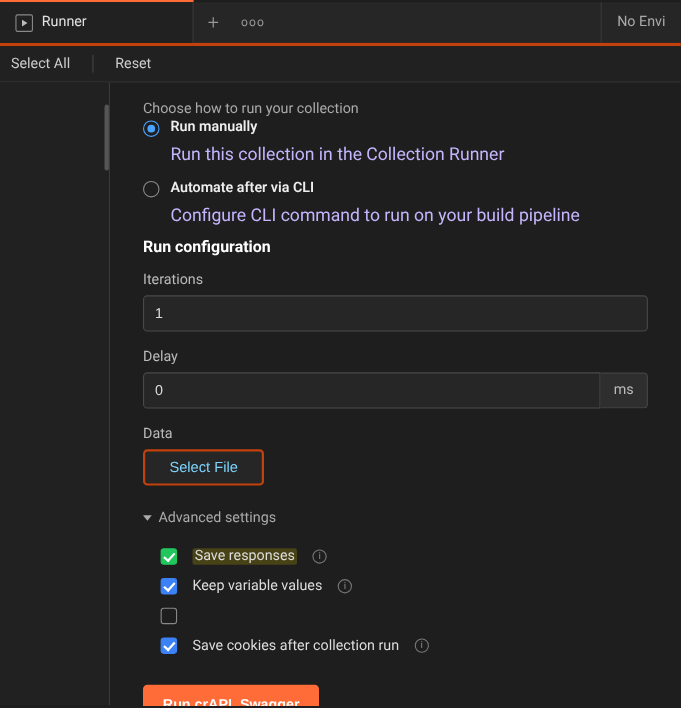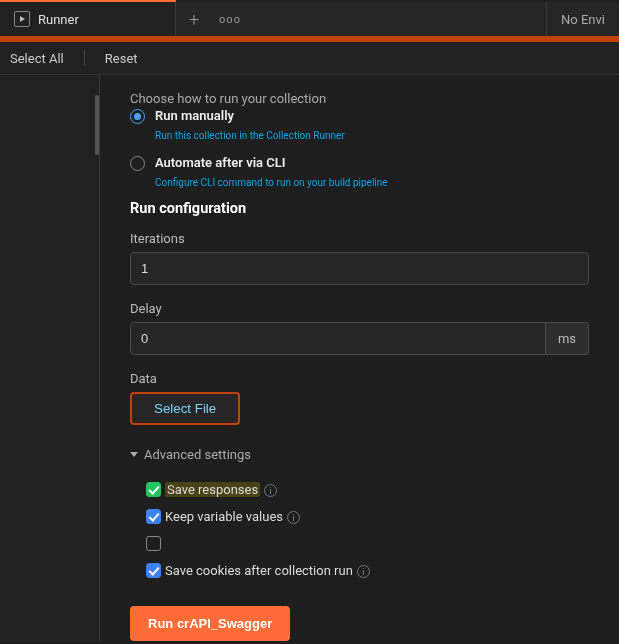--- a/index.html
+++ b/index.html
@@ -11,21 +11,21 @@
     font-size: 13px;
     color: #e0e0e0;
     overflow: hidden;
   }
   .orange-strip { height: 2px; background: #ff6c37; width: 176px; }
   .tab-bar {
     display: flex;
     align-items: stretch;
     background: #262626;
     height: 40px;
-    border-bottom: 6px solid #c2410c;
+    border-bottom: 3px solid #c2410c;
   }
   .tab {
     display: flex;
     align-items: center;
     padding: 0 14px;
     gap: 8px;
     border-right: 1px solid #3a3a3a;
     min-width: 176px;
   }
   .tab.active { background: #212121; }
@@ -93,21 +93,21 @@
     margin-top: 1px;
     flex-shrink: 0;
     position: relative;
   }
   .radio.selected { border-color: #4aa3ff; }
   .radio.selected::after {
     content: ""; position: absolute; inset: 3px;
     background: #4aa3ff; border-radius: 50%;
   }
   .radio-label { font-weight: 600; color: #eee; }
-  .radio-desc { color: #0ea5e9; font-size: 10px; margin: 2px 0 12px 25px; }
+  .radio-desc { color: #c4b5fd; font-size: 16px; margin: 2px 0 12px 25px; }
   .h2 { font-weight: 700; font-size: 14.5px; margin: 12px 0 14px; color: #fff;}
   .field-label { color: #bbb; margin-bottom: 6px; display: block; }
   .text-input {
     width: 100%;
     background: #262626;
     border: 1px solid #4a4a4a;
     color: #ddd;
     padding: 8px 10px;
     border-radius: 4px;
     font-size: 13px;
@@ -132,21 +132,21 @@
     border-radius: 4px;
     cursor: pointer;
   }
   .adv-toggle { display: flex; align-items: center; gap: 6px; color: #aaa; cursor: pointer; margin-top: 22px; margin-bottom: 14px;}
   .chevron {
     width: 0; height: 0;
     border-left: 4px solid transparent;
     border-right: 4px solid transparent;
     border-top: 5px solid #aaa;
   }
-  .check-row { display: flex; align-items: flex-end; gap: 4px; padding: 6px 0 6px 16px; }
+  .check-row { display: flex; align-items: center; gap: 14px; padding: 6px 0 6px 16px; }
   .checkbox {
     width: 15px; height: 15px;
     border-radius: 3px;
     border: 1.5px solid #888;
     position: relative;
     flex-shrink: 0;
   }
   .checkbox.checked.blue { background: #3b82f6; border-color: #3b82f6; }
   .checkbox.checked.green { background: #22c55e; border-color: #22c55e; }
   .checkbox.checked::after {

